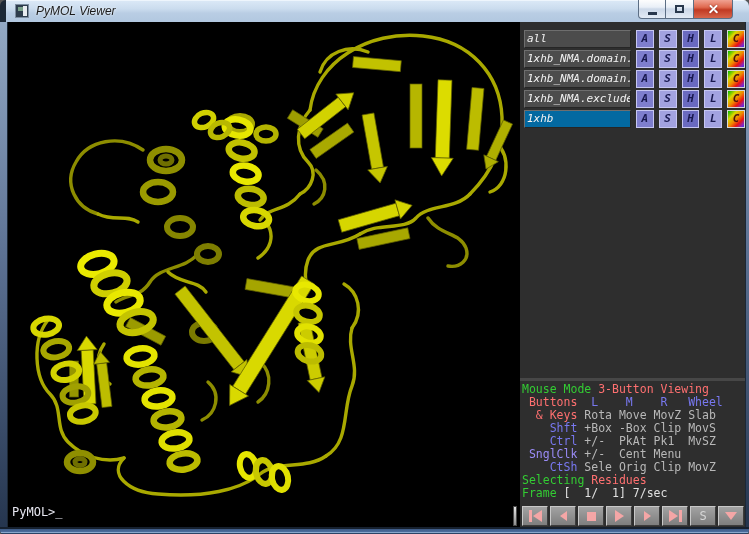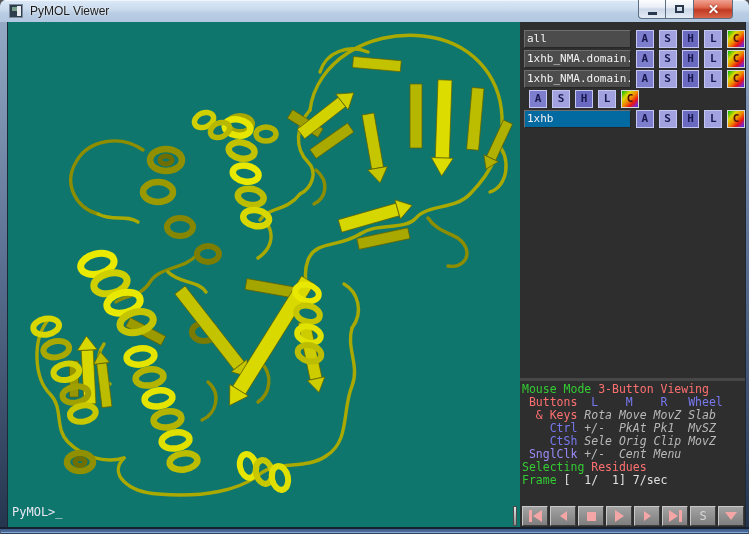--- a/index.html
+++ b/index.html
@@ -2,23 +2,23 @@
 <html><head>
 <meta charset="utf-8">
 <style>
   * { margin:0; padding:0; box-sizing:border-box; }
   html,body { width:749px; height:534px; background:#555; overflow:hidden;
               font-family:"Liberation Sans", sans-serif; }
   .window { position:absolute; inset:0; border-radius:6px 6px 4px 4px; overflow:hidden;
             background:#1c2836; }
 
   
-  .titlebar { position:absolute; left:0; top:0; right:0; height:22px;
+  .titlebar { position:absolute; left:6px; top:0; right:0; height:22px;
               background:linear-gradient(180deg,#dce9f7 0%,#cbdcee 40%,#b9cde4 60%,#b2c8e0 100%);
-              box-shadow:inset 0 1px 0 #eef5fc; }
+              box-shadow:inset 0 1px 0 #eef5fc;font-style:italic; }
   .frame-left  { position:absolute; left:0; top:22px; bottom:0; width:8px;
                  background:linear-gradient(180deg,#93a9c4 0%,#5d7294 45%,#24344d 100%);
                  box-shadow:inset -1px 0 0 #1c2836; }
   .frame-right { position:absolute; right:0; top:22px; bottom:0; width:4px;
                  background:linear-gradient(180deg,#93a9c4 0%,#5d7294 45%,#24344d 100%);
                  box-shadow:inset 1px 0 0 #1c2836; }
   .frame-bottom{ position:absolute; left:0; bottom:0; right:0; height:7px;
                  background:linear-gradient(180deg,#16202e 0px,#16202e 2px,#3d5a85 2px,#4d6d9e 5px,#88a7cc 5px,#88a7cc 6px,#2c4366 6px); }
 
   .app-icon { position:absolute; left:9px; top:4px; width:14px; height:14px;
@@ -38,48 +38,48 @@
   .wb-close { width:40px; border-radius:0 0 4px 0;
               background:linear-gradient(180deg,#f0a292,#e06a50 40%,#c13a22 55%,#d8654a); }
   .min-icon { width:9px; height:3px; background:#29384c; margin-top:8px; }
   .max-icon { width:9px; height:8px; border:2px solid #29384c; background:transparent; }
   .x-icon { position:relative; width:11px; height:11px; }
   .x-icon i { position:absolute; left:0; top:4.5px; width:11px; height:2.4px; background:#fff;
               border-radius:1px; box-shadow:0 0 2px rgba(80,0,0,.6); }
   .x-icon i.b1 { transform:rotate(45deg);} .x-icon i.b2 { transform:rotate(-45deg);}
 
   
-  .viewport { position:absolute; left:8px; top:22px; width:512px; height:505px; background:#0f766e; }
+  .viewport { position:absolute; left:8px; top:22px; width:512px; height:505px; background:#000000; }
   .prompt { position:absolute; left:4px; bottom:8px; font-family:"DejaVu Sans Mono",monospace;
             font-size:12px; color:#e6e6f0; letter-spacing:0; }
 
   
   .panel { position:absolute; left:520px; top:22px; right:4px; bottom:7px; background:#2e2e2e; }
 
   .obj-rows { position:absolute; left:0; top:8px; right:0; }
-  .obj-row { height:18px; margin:0 0 2px 4px; display:flex; }
+  .obj-row { height:18px; margin:0 0 2px 4px; display:flex;font-style:italic; }
   .obj-name { width:108px; height:18px; background:#4c4c4c;
               border:1px solid #262626; border-top-color:#6e6e6e; border-left-color:#6e6e6e;
               color:#f2f2f2; font-family:"DejaVu Sans Mono",monospace; font-size:11px;
               line-height:16px; padding-left:2px; white-space:nowrap; overflow:hidden; cursor:pointer; }
   .obj-row.active .obj-name { background:#0369a1; }
   .obj-btn { width:18px; height:18px; margin-left:5px; border:1px solid #c6c6f2;
              font-family:"DejaVu Sans Mono",monospace; font-size:11px; font-weight:bold;
              color:#18184e; text-align:center; line-height:16px; cursor:pointer; }
   .btn-a { background:#7e7ece; } .btn-s { background:#a2a2e0; }
   .btn-h { background:#6a6ac0; } .btn-l { background:#a2a2e0; }
   .btn-c { background:linear-gradient(135deg,#00b400 0%,#d8d800 28%,#f08400 52%,#e81414 72%,#8428c8 90%,#3838e0 100%);
            color:#4a1010; border-color:#d8d8d8; }
 
   .mouse-divider { position:absolute; left:0; right:0; top:356px; height:3px; background:#474747; }
   .mouse-panel { position:absolute; left:2px; right:0; top:361px;
                  font-family:"DejaVu Sans Mono",monospace; font-size:11.5px; line-height:13px; }
   .mline { white-space:pre; }
   .c-green { color:#33cc33;text-align:right; } .c-salmon { color:#ff7070;text-align:center; } .c-blue { color:#7878f0; }
-  .c-violet { color:#9b8cf8; } .c-gray { color:#b8b8b8;font-style:italic; } .c-white { color:#e0e0e0; }
+  .c-violet { color:#9b8cf8; } .c-gray { color:#b8b8b8; } .c-white { color:#e0e0e0; }
 
   
   .playback { position:absolute; left:2px; right:1px; top:484px; height:20px; display:flex; gap:2px; }
   .pb-btn { width:26px; height:20px; background:linear-gradient(180deg,#a2a2a2,#7e7e7e);
             border:1px solid #3c3c3c; border-top-color:#c8c8c8; border-left-color:#c8c8c8;
             display:flex; align-items:center; justify-content:center; gap:1px; cursor:pointer; }
   .tri-r { width:0; height:0; border-left:9px solid #f4a6a6; border-top:6px solid transparent; border-bottom:6px solid transparent; }
   .tri-r.small { border-left-width:7px; border-top-width:5px; border-bottom-width:5px; }
   .tri-l { width:0; height:0; border-right:9px solid #f4a6a6; border-top:6px solid transparent; border-bottom:6px solid transparent; }
   .tri-l.small { border-right-width:7px; border-top-width:5px; border-bottom-width:5px; }
@@ -294,20 +294,21 @@
       </div>
       <div class="obj-row">
         <div class="obj-name">1xhb_NMA.domain.</div>
         <div class="obj-btn btn-a">A</div>
         <div class="obj-btn btn-s">S</div>
         <div class="obj-btn btn-h">H</div>
         <div class="obj-btn btn-l">L</div>
         <div class="obj-btn btn-c">C</div>
       </div>
       <div class="obj-row">
+        <div class="obj-name">1xhb_NMA.exclude</div>
         <div class="obj-btn btn-a">A</div>
         <div class="obj-btn btn-s">S</div>
         <div class="obj-btn btn-h">H</div>
         <div class="obj-btn btn-l">L</div>
         <div class="obj-btn btn-c">C</div>
       </div>
       <div class="obj-row active">
         <div class="obj-name">1xhb</div>
         <div class="obj-btn btn-a">A</div>
         <div class="obj-btn btn-s">S</div>
@@ -316,23 +317,24 @@
         <div class="obj-btn btn-c">C</div>
       </div>
     </div>
 
     <div class="mouse-divider"></div>
 
     <div class="mouse-panel">
       <div class="mline"><span class="c-green">Mouse Mode </span><span class="c-salmon">3-Button Viewing</span></div>
       <div class="mline"><span class="c-salmon"> Buttons </span><span class="c-blue"> L    M    R   Wheel</span></div>
       <div class="mline"><span class="c-salmon">  &amp; Keys </span><span class="c-gray">Rota Move MovZ Slab</span></div>
+      <div class="mline"><span class="c-blue">    Shft </span><span class="c-gray">+Box -Box Clip MovS</span></div>
       <div class="mline"><span class="c-blue">    Ctrl </span><span class="c-gray">+/-  PkAt Pk1  MvSZ</span></div>
+      <div class="mline"><span class="c-violet"> SnglClk </span><span class="c-gray">+/-  Cent Menu</span></div>
       <div class="mline"><span class="c-blue">    CtSh </span><span class="c-gray">Sele Orig Clip MovZ</span></div>
-      <div class="mline"><span class="c-violet"> SnglClk </span><span class="c-gray">+/-  Cent Menu</span></div>
       <div class="mline"><span class="c-green">Selecting </span><span class="c-salmon">Residues</span></div>
       <div class="mline"><span class="c-green">Frame</span><span class="c-white"> [  1/  1] 7/sec</span></div>
     </div>
 
     <div class="playback">
       <div class="pb-btn">
           <span class="bar-v"></span>
           <span class="tri-l"></span>
         </div>
       <div class="pb-btn">

